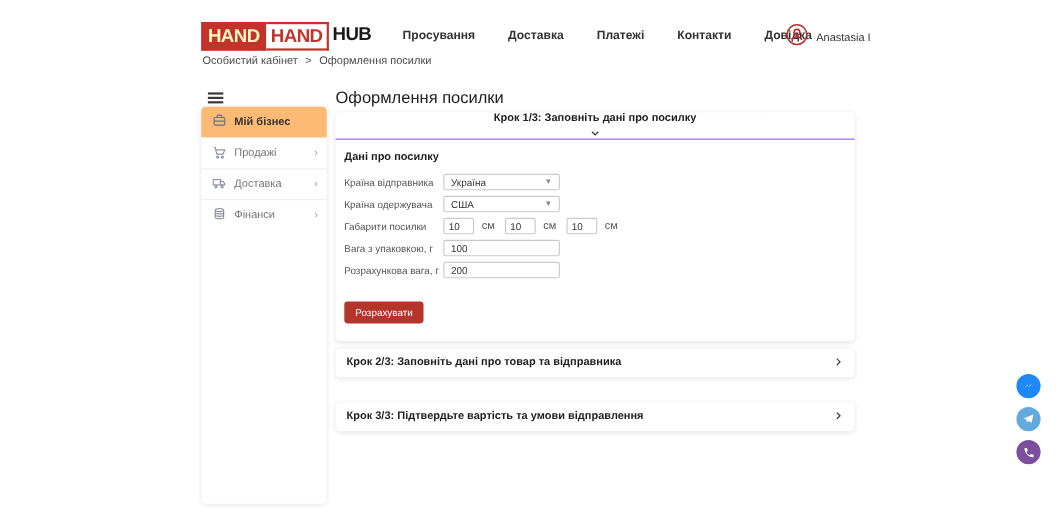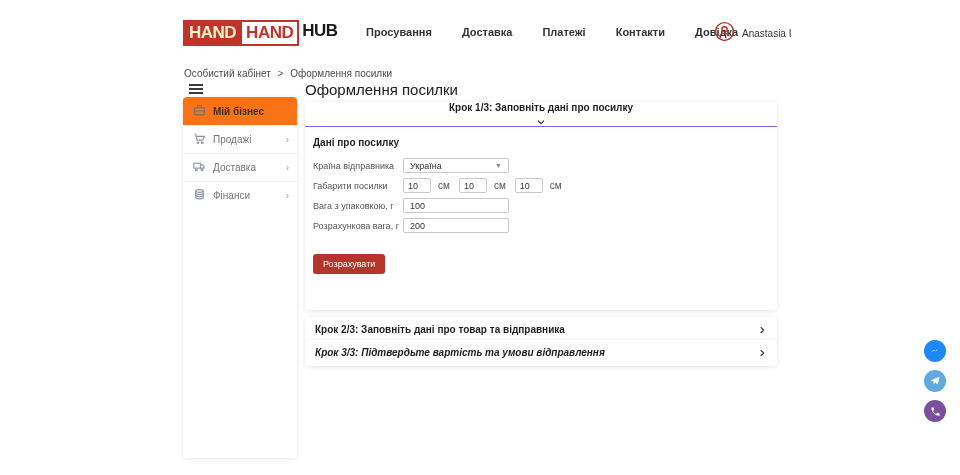--- a/index.html
+++ b/index.html
@@ -12,47 +12,47 @@
     font-weight:700; font-size:17px; letter-spacing:-0.5px; cursor:pointer; }
   .logo .p1 { background:#c4332b; color:#fef9c3; padding:1px 4px; border:2px solid #c4332b; }
   .logo .p2 { background:#fff; color:#c4332b; padding:1px 4px; border:2px solid #c4332b; border-left:none; }
   .logo .p3 { color:#1a1a1a; padding:1px 2px 1px 3px; }
   .nav { position:absolute; left:366px; top:26px; display:flex; gap:30px; }
   .nav a { font-size:11px; font-weight:600; color:#333; text-decoration:none; cursor:pointer; }
   .user { position:absolute; left:714px; top:21px; display:flex; align-items:center; gap:7px; cursor:pointer; }
   .user .name { font-size:10px; color:#333; }
 
   
-  .breadcrumb { position:absolute; left:184px; top:68px; font-size:10px; color:#4a4a4a; }
+  .breadcrumb { position:absolute; left:184px; top:50px; font-size:10px; color:#4a4a4a; }
   .breadcrumb .sep { margin:0 4px; color:#666; }
   .breadcrumb .link { cursor:pointer; }
 
   
   .hamburger { position:absolute; left:189px; top:84px; width:14px; height:11px; cursor:pointer; }
   .hamburger span { display:block; height:1.6px; background:#3a3a3a; margin-bottom:2.6px; }
   .side-card { position:absolute; left:183px; top:97px; width:114px; height:361px; background:#fff;
     border-radius:4px; box-shadow:0 1px 5px rgba(0,0,0,0.10); }
   .side-item { position:relative; height:28px; display:flex; align-items:center; gap:7px;
     padding:0 10px; font-size:10px; color:#757575; cursor:pointer; border-top:1px solid #f0f0f0; }
   .side-item:first-child { border-top:none; border-radius:4px 4px 0 0; }
-  .side-item.active { background:#f97316; color:#333; font-weight:700; }
+  .side-item.active { background:#fdba74; color:#333; font-weight:700; }
   .side-item .chev { position:absolute; right:8px; color:#9aa1af; font-size:10px; }
   .side-item svg { flex:0 0 auto; }
 
   
   .page-title { position:absolute; left:305px; top:81px; font-size:15px; font-weight:400; color:#212121; }
   .card { position:absolute; left:305px; width:472px; background:#fff; border-radius:4px;
     box-shadow:0 1px 5px rgba(0,0,0,0.10); }
   .card-head { height:25px; display:flex; align-items:center; justify-content:space-between;
     padding:0 10px; cursor:pointer; }
   .card-head .label { font-size:10px; font-weight:700; color:#1e1e1e; }
   #card1 { top:102px; height:208px; }
   #card1 .card-head { border-bottom:1px solid #8b5cf6;flex-direction:column; }
   #card2 { top:317px; height:26px; }
-  #card3 { top:340px; height:26px;font-style:italic; }
+  #card3 { top:366px; height:26px; }
 
   .card-body { padding:8px; }
   .section-title { font-size:10px; font-weight:700; color:#1e1e1e; margin:2px 0 10px 0; }
   .frow { display:flex; align-items:center; margin-bottom:5px; height:15px; }
   .frow .flabel { width:90px; font-size:9px; color:#555; }
   .sel { width:106px; height:15px; border:1px solid #c9c9c9; border-radius:2px; background:#fff;
     display:flex; align-items:center; justify-content:space-between; padding:0 6px;
     font-size:9px; color:#333; cursor:pointer; }
   .sel .arrow { font-size:7px; color:#888; line-height:1; }
   .txt { width:106px; height:15px; border:1px solid #c9c9c9; border-radius:2px; font-size:9px;
@@ -174,20 +174,27 @@
     <div class="section-title">Дані про посилку</div>
 
     <div class="frow">
       <span class="flabel">Країна відправника</span>
       <div class="sel">
         <span>Україна</span>
         <span class="arrow">▼</span>
       </div>
     </div>
 
+    <div class="frow">
+      <span class="flabel">Країна одержувача</span>
+      <div class="sel">
+        <span>США</span>
+        <span class="arrow">▼</span>
+      </div>
+    </div>
 
     <div class="frow">
       <span class="flabel">Габарити посилки</span>
       <input class="dim" value="10" style="">
       <span class="unit">см</span>
       <input class="dim" value="10" style="">
       <span class="unit">см</span>
       <input class="dim" value="10" style="">
       <span class="unit">см</span>
     </div>

